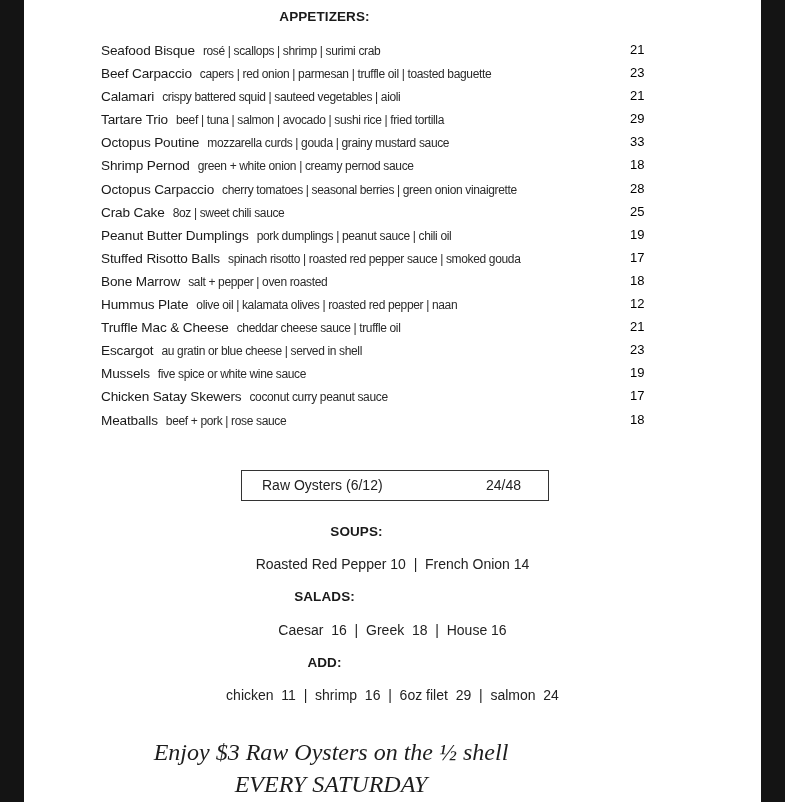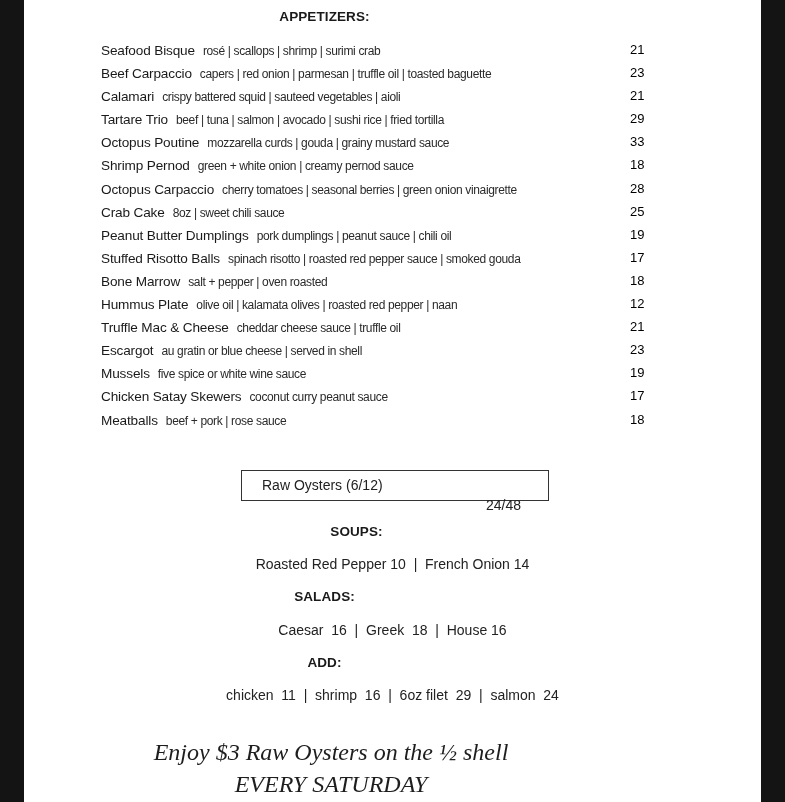--- a/index.html
+++ b/index.html
@@ -81,21 +81,20 @@
     }
     .oyster-label {
       position: absolute;
       left: 20px;
       top: 6px;
     }
     .oyster-price {
       position: absolute;
       left: 244px;
       top: 6px;
-      margin-top: 20px;
     }
     .center-line {
       position: absolute;
       left: 0;
       width: 737px;
       text-align: center;
       font-size: 14px;
       color: #222;
       white-space: pre;
     }

